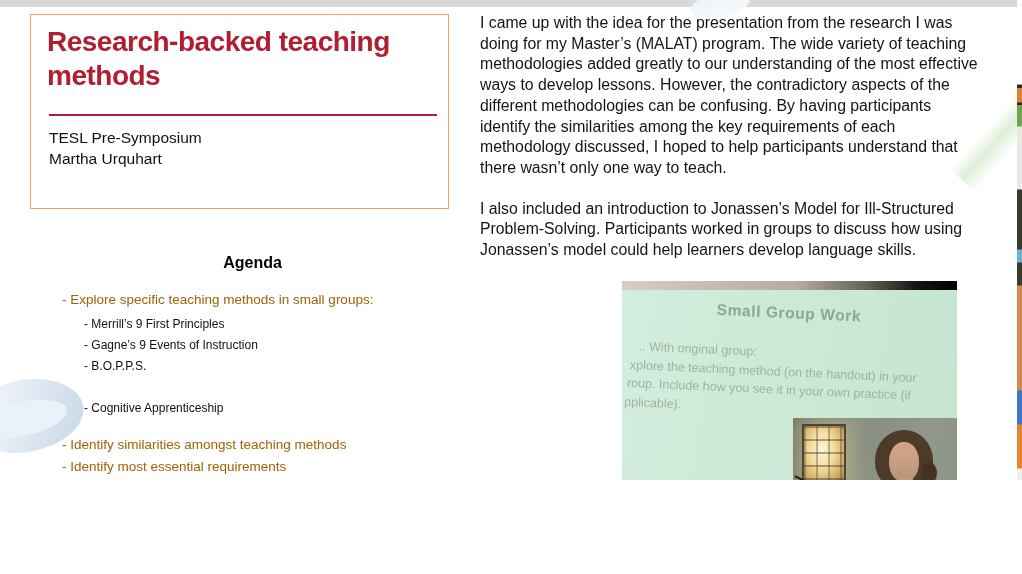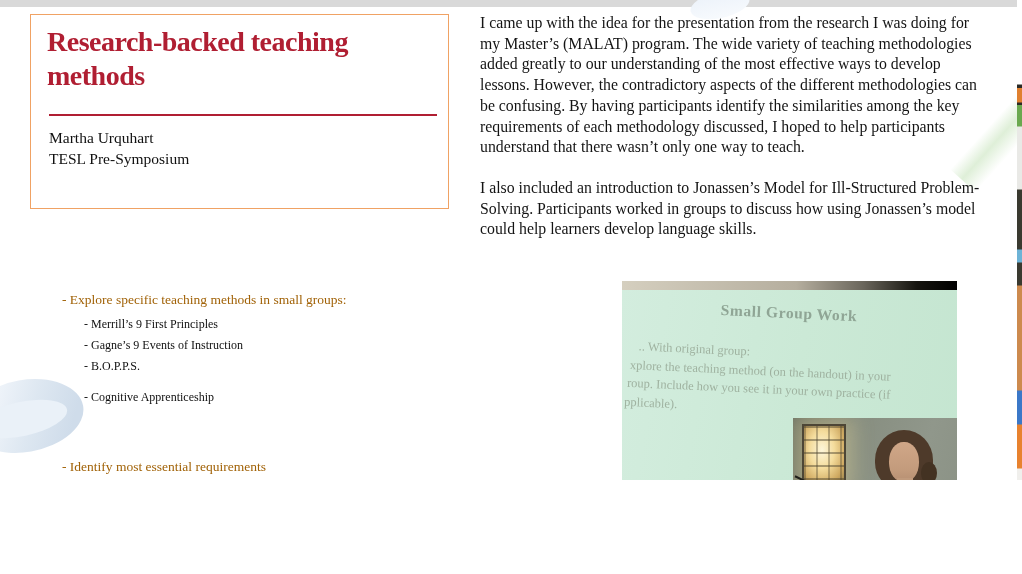--- a/index.html
+++ b/index.html
@@ -1,17 +1,17 @@
 <!DOCTYPE html>
 <html><head>
 <meta charset="utf-8">
 <style>
   html,body{margin:0;padding:0;background:#fff;}
   #screen{position:relative;width:1022px;height:480px;background:#ffffff;overflow:hidden;
-          font-family:Liberation Serif, serif;color:#141414;}
+          font-family:Liberation Sans, sans-serif;color:#141414;}
 
   
   .top-bar{position:absolute;left:0;top:0;width:1022px;height:7px;background:#d9d9d9;}
   .page-edge{position:absolute;right:0;top:0;width:5px;height:574px;
     background:linear-gradient(to bottom,
       #ffffff 0px,#ffffff 84px,#2a2a26 85px,#2a2a26 88px,
       #e08030 88px,#e08030 102px,#2a2a26 103px,#2a2a26 105px,
       #6aa84f 105px,#6aa84f 126px,#e9e9e6 127px,#e9e9e6 189px,
       #3a3a30 190px,#3a3a30 249px,#6db3d6 250px,#6db3d6 262px,
       #3a3a30 263px,#3a3a30 285px,#cd8a4e 286px,#cd8a4e 390px,
@@ -111,32 +111,34 @@
   <div class="swoosh swoosh-top-blue"></div>
   <div class="swoosh swoosh-left-blue"></div>
   <div class="swoosh swoosh-left-blue2"></div>
   <div class="swoosh swoosh-bottom-green"></div>
   <div class="swoosh swoosh-right-green"></div>
 
   <div class="title-box">
     <div class="slide-title">Research-backed teaching methods</div>
     <div class="title-rule"></div>
     <div class="author-block">
+      <div>TESL Pre-Symposium</div>
       <div>Martha Urquhart</div>
-      <div>TESL Pre-Symposium</div>
     </div>
   </div>
 
+  <div class="agenda-heading">Agenda</div>
 
   <div class="agenda-item" style="top:292px">- Explore specific teaching methods in small groups:</div>
   <div class="agenda-sub" style="top:317px">- Merrill’s 9 First Principles</div>
   <div class="agenda-sub" style="top:338px">- Gagne’s 9 Events of Instruction</div>
   <div class="agenda-sub" style="top:359px">- B.O.P.P.S.</div>
-  <div class="agenda-sub" style="top:390px">- Cognitive Apprenticeship</div>
+  <div class="agenda-sub" style="top:401px">- Cognitive Apprenticeship</div>
 
+  <div class="agenda-item" style="top:437px">- Identify similarities amongst teaching methods</div>
   <div class="agenda-item" style="top:459px">- Identify most essential requirements</div>
 
   <div class="logo">
     <span class="logo-name">NORQUEST</span>
     <span class="logo-icon">
       <svg width="12" height="13" viewBox="0 0 12 13">
         <defs>
             <linearGradient id="nq" x1="0" y1="0" x2="1" y2="1">
           <stop offset="0" stop-color="#f7941d"></stop>
               <stop offset="1" stop-color="#c8102e"></stop>

